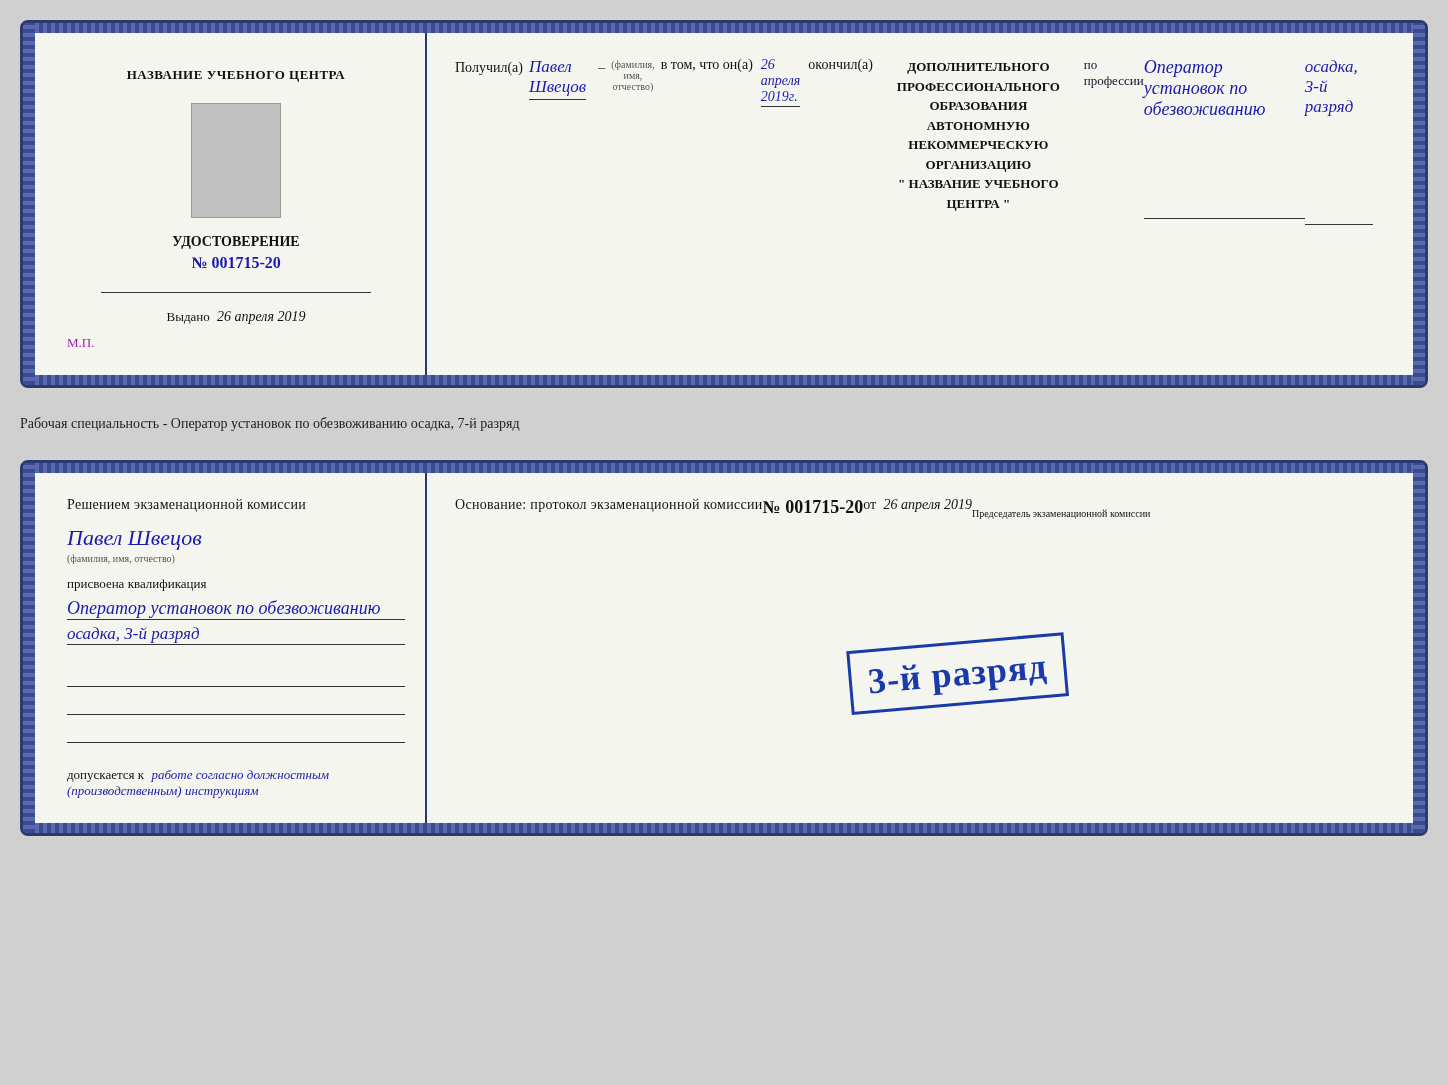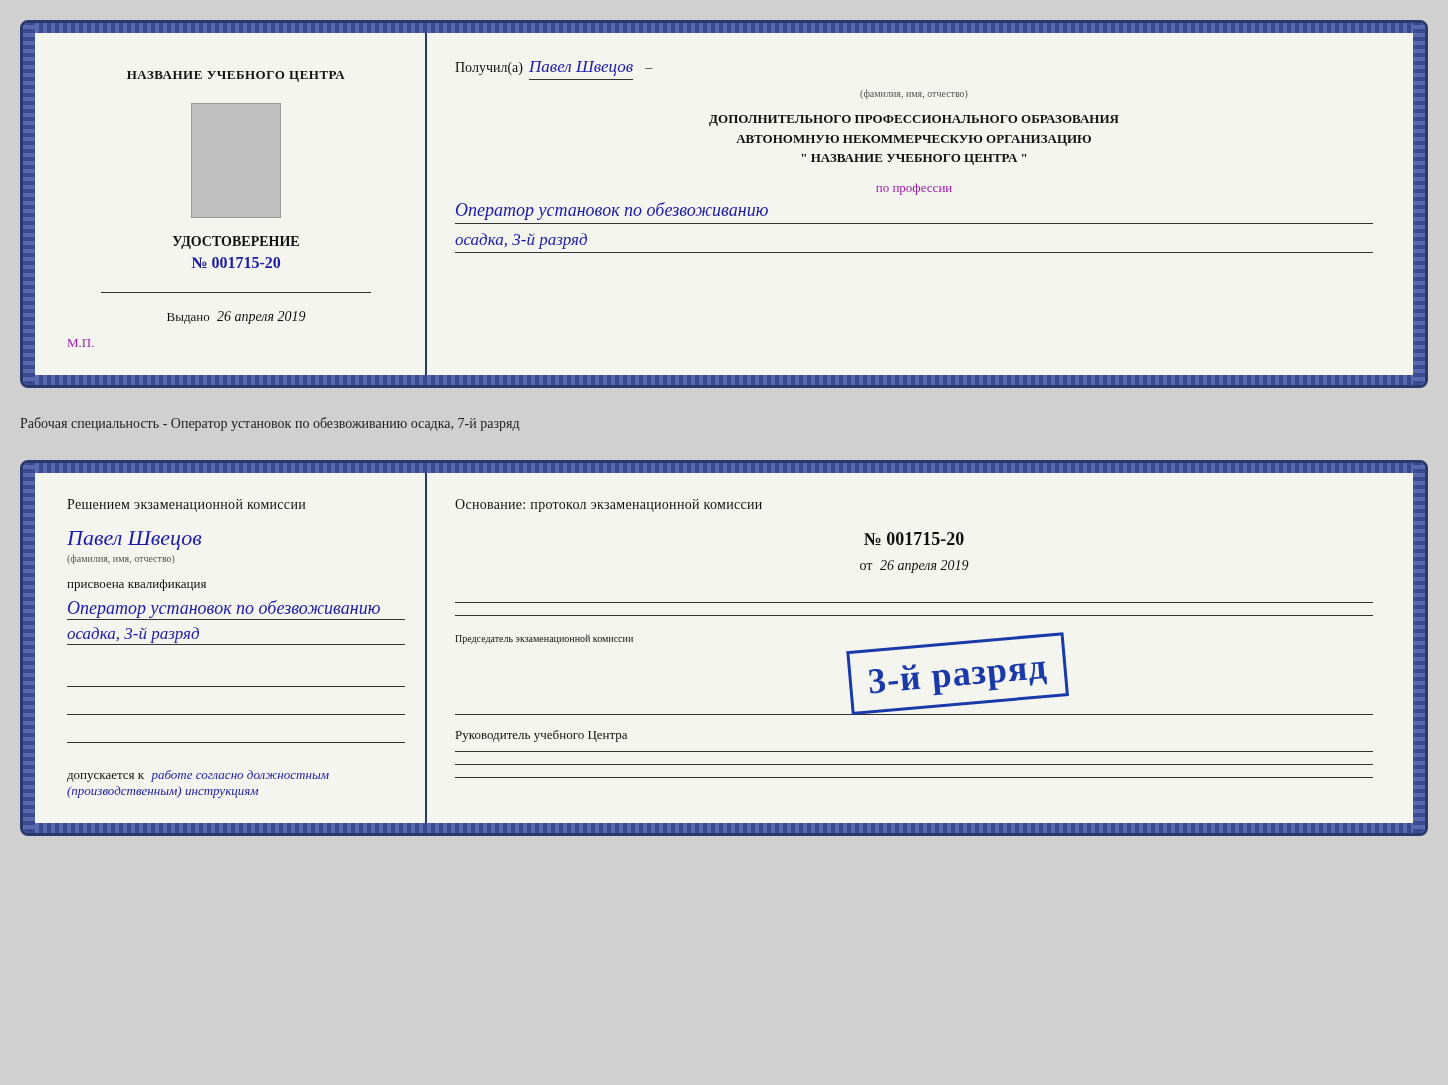--- a/index.html
+++ b/index.html
@@ -228,23 +228,22 @@
       font-size: 13px;
       font-weight: bold;
       text-align: center;
       color: #111;
       line-height: 1.5;
       margin-bottom: 12px;
     }
 
     .profession-label {
       font-size: 13px;
-      color: #a21caf;
+      color: #0f172a;
       margin-bottom: 4px;
-      text-align: center;
     }
 
     .profession-name {
       font-size: 18px;
       font-style: italic;
       color: #1a1aaa;
       border-bottom: 1px solid #333;
       padding-bottom: 2px;
       margin-bottom: 6px;
     }
@@ -396,21 +395,21 @@
 
     .left-col-inner {
       display: flex;
       flex-direction: column;
       align-items: center;
       width: 100%;
     }
 
     .right-col-inner {
       display: flex;
-      flex-direction: column;
+      flex-direction: row;
       width: 100%;
     }
   </style>
 </head>
 <body>
 
 <div class="page-wrapper">
 
   <div class="document-card">
     <div class="top-strip"></div>
@@ -438,20 +437,25 @@
       <div class="doc-right">
         <div class="right-col-inner">
 
           <div class="received-line">
             <span style="font-size:14px;">Получил(а)</span>
             <span class="received-name">Павел Швецов</span>
             <span class="dash-line">–</span>
           </div>
           <div class="fio-label">(фамилия, имя, отчество)</div>
 
+          <div class="in-that-line">
+            <span style="font-size:14px; white-space:nowrap;">в том, что он(а)</span>
+            <span class="handwritten-date">26 апреля 2019г.</span>
+            <span class="finished-word">окончил(а)</span>
+          </div>
 
           <div class="org-block">
             <div>ДОПОЛНИТЕЛЬНОГО ПРОФЕССИОНАЛЬНОГО ОБРАЗОВАНИЯ</div>
             <div>АВТОНОМНУЮ НЕКОММЕРЧЕСКУЮ ОРГАНИЗАЦИЮ</div>
             <div>"   НАЗВАНИЕ УЧЕБНОГО ЦЕНТРА   "</div>
           </div>
 
           <div class="profession-label">по профессии</div>
           <div class="profession-name">Оператор установок по обезвоживанию</div>
           <div class="profession-rank">осадка, 3-й разряд</div>
@@ -504,21 +508,20 @@
             <span class="from-date-val" style="margin-left:4px;">26 апреля 2019</span>
           </div>
 
           <div class="divider-line" style="margin-top:8px;"></div>
           <div class="divider-line"></div>
 
           <div class="role-label" style="margin-top:10px;">Председатель экзаменационной комиссии</div>
 
           <div class="divider-line" style="margin-top:30px;"></div>
 
-          <div class="role-label2" style="margin-top:6px;">Руководитель учебного Центра</div>
 
           <div class="divider-line" style="margin-top:4px;"></div>
           <div class="divider-line"></div>
           <div class="divider-line"></div>
         </div>
 
         <div class="stamp-container">
           <div class="stamp">
             <div class="stamp-text">3-й разряд</div>
           </div>

